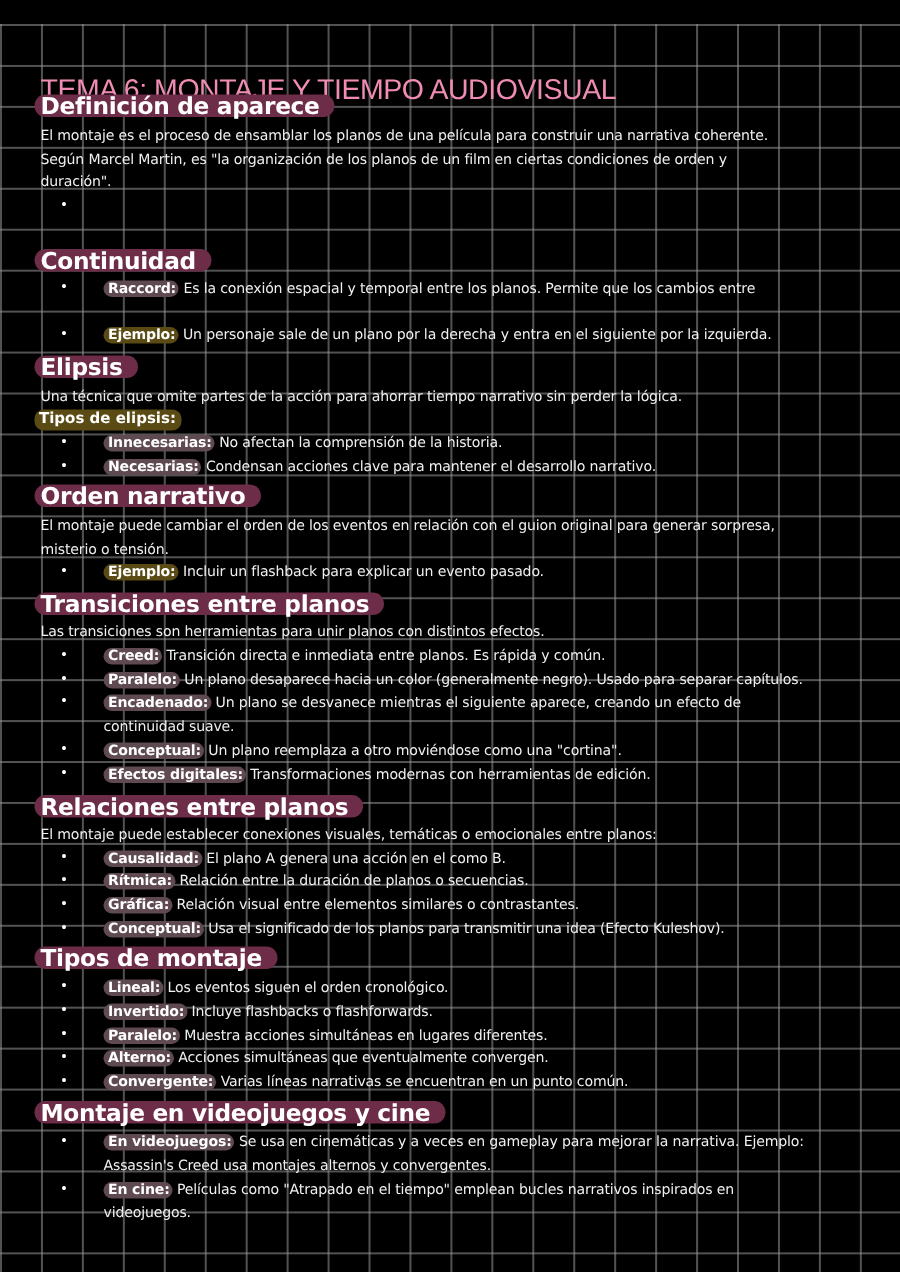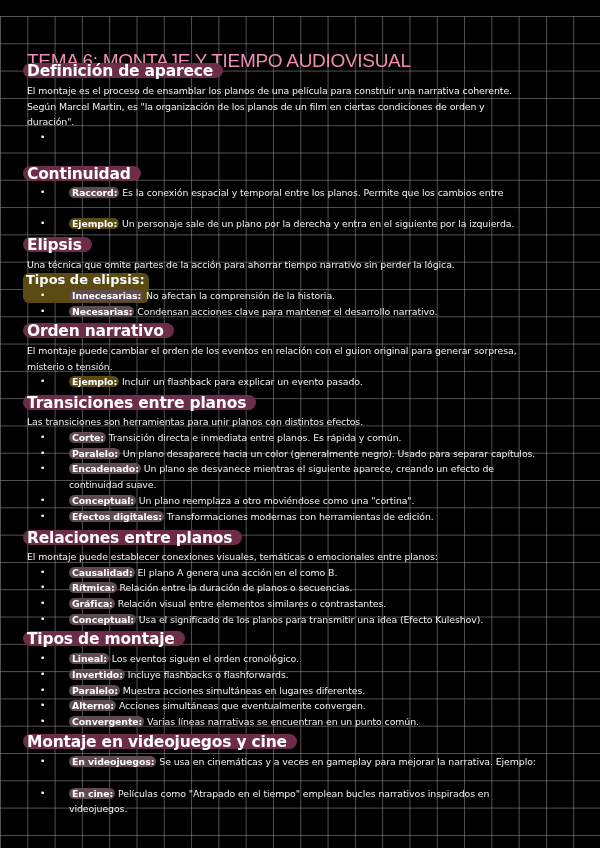--- a/index.html
+++ b/index.html
@@ -37,22 +37,22 @@
     font-size:9.4px;line-height:15.5px;color:#f0f0f0;letter-spacing:-0.1px;
   }
   .bullet{
     position:absolute;left:40px;font-size:9px;color:#fff;line-height:15.5px;
   }
   .tag{
     background:#5f4a51;border-radius:6px;padding:0 2px 0 3px;font-weight:bold;color:#fff;
   }
   .tag.y{background:#5a4a14;}
   .subtag{
-    position:absolute;left:23px;font-size:13px;font-weight:bold;color:#fff;
-    background:#5a4a14;border-radius:6px;padding:0 4px 16px 3px;line-height:14px;
+    position:absolute;left:23px;font-size:10px;font-weight:bold;color:#fff;
+    background:#5a4a14;border-radius:6px;padding:0 4px 0 3px;line-height:14px;
   }
 </style>
 </head>
 <body>
 
 <div class="topband"></div>
 
 <div class="page">
 
   <div class="title">TEMA 6: MONTAJE Y TIEMPO AUDIOVISUAL</div>
@@ -93,21 +93,21 @@
   <div class="p" style="top:358.5px">misterio o tensión.</div>
   <div class="bullet" style="top:374px">•</div>
   <div class="li" style="top:374px">
     <span class="tag y">Ejemplo:</span><span> Incluir un flashback para explicar un evento pasado.</span>
   </div>
 
   <div class="h2" style="top:395px">Transiciones entre planos</div>
   <div class="p" style="top:414px">Las transiciones son herramientas para unir planos con distintos efectos.</div>
   <div class="bullet" style="top:430px">•</div>
   <div class="li" style="top:430px">
-    <span class="tag">Corte:</span><span> Transición directa e inmediata entre planos. Es rápida y común.</span>
+    <span class="tag">Creed:</span><span> Transición directa e inmediata entre planos. Es rápida y común.</span>
   </div>
   <div class="bullet" style="top:445.5px">•</div>
   <div class="li" style="top:445.5px">
     <span class="tag">Paralelo:</span><span> Un plano desaparece hacia un color (generalmente negro). Usado para separar capítulos.</span>
   </div>
   <div class="bullet" style="top:461px">•</div>
   <div class="li" style="top:461px">
     <span class="tag">Encadenado:</span><span> Un plano se desvanece mientras el siguiente aparece, creando un efecto de</span><br>
     <span>continuidad suave.</span>
   </div>
@@ -158,20 +158,21 @@
   </div>
   <div class="bullet" style="top:714px">•</div>
   <div class="li" style="top:714px">
     <span class="tag">Convergente:</span><span> Varias líneas narrativas se encuentran en un punto común.</span>
   </div>
 
   <div class="h2" style="top:734px">Montaje en videojuegos y cine</div>
   <div class="bullet" style="top:754px">•</div>
   <div class="li" style="top:754px">
     <span class="tag">En videojuegos:</span><span> Se usa en cinemáticas y a veces en gameplay para mejorar la narrativa. Ejemplo:</span><br>
+    <span>Assassin's Creed usa montajes alternos y convergentes.</span>
   </div>
   <div class="bullet" style="top:785.5px">•</div>
   <div class="li" style="top:785.5px">
     <span class="tag">En cine:</span><span> Películas como "Atrapado en el tiempo" emplean bucles narrativos inspirados en</span><br>
     <span>videojuegos.</span>
   </div>
 
 </div>
 
 </body></html>

